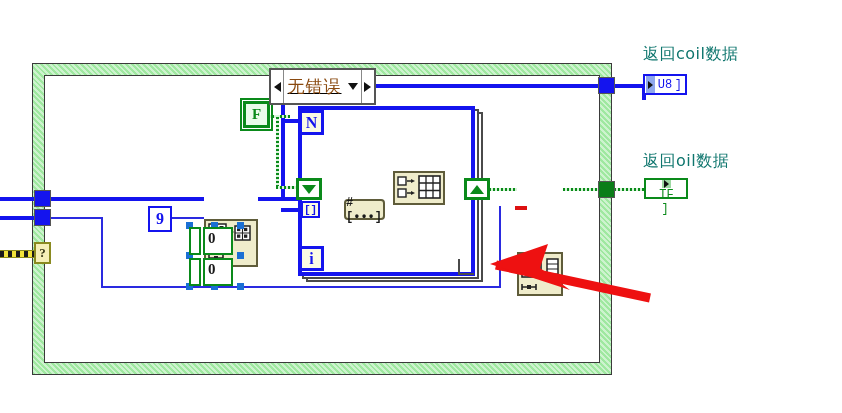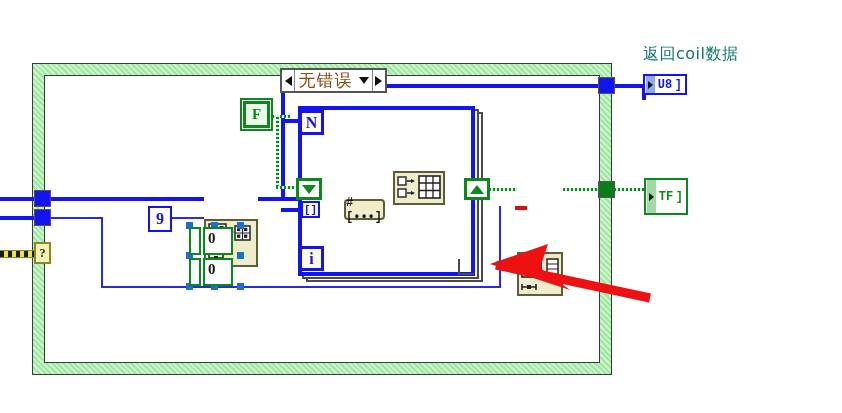--- a/index.html
+++ b/index.html
@@ -244,21 +244,21 @@
     color: #0f766e;
     font-size: 16px;
     font-family: "DejaVu Sans", sans-serif;
     white-space: nowrap;
     letter-spacing: 0.5px;
   }
   .ind-term {
     box-sizing: border-box;
     display:flex; align-items:center;
     font-family: "Liberation Mono", monospace;
-    font-weight: bold;
+    font-weight: normal;
     font-size: 12px;
     padding-left: 1px;
   }
   .ind-term.u8 { border: 2px solid #1414ee; color: #1414ee; background:#ffffff; }
   .ind-term.tf { border: 2px solid #0a8a1a; color: #0a8a1a; background:#ffffff; }
   .arr-bracket-blue {
     width: 9px; height: 100%;
     background: #8fa8ee;
     display:flex;align-items:center;justify-content:center;
   }
@@ -436,21 +436,21 @@
 
   <div class="abs num-const" style="left:148px; top:206px; width:24px; height:26px; font-size:16px;">9</div>
 
   <div class="abs case-sel" style="left:34px; top:242px; width:17px; height:22px; font-size:13px;">?</div>
 
   <div class="abs tunnel-blue" style="left:35px; top:191px; width:15px; height:15px;"></div>
   <div class="abs tunnel-blue" style="left:35px; top:210px; width:15px; height:15px;"></div>
   <div class="abs tunnel-blue" style="left:599px; top:78px; width:15px; height:15px;"></div>
   <div class="abs tunnel-green" style="left:599px; top:182px; width:15px; height:15px;"></div>
 
-  <div class="abs" id="error-ring" style="left:280px; top:68px; width:107px; height:25px;">
+  <div class="abs" id="error-ring" style="left:269px; top:68px; width:107px; height:37px;text-decoration:underline;">
     <div class="ring-arrow-box">
       <div class="ar-left"></div>
     </div>
     <div id="error-ring-label">无错误</div>
     <div style="width:18px;display:flex;align-items:center;justify-content:center;">
       <div class="ar-down"></div>
     </div>
     <div class="ring-arrow-box right">
       <div class="ar-right"></div>
     </div>
@@ -458,21 +458,22 @@
 
   <div class="abs ind-label" style="left:643px; top:44px;">返回coil数据</div>
   <div class="abs ind-term u8" style="left:643px; top:74px; width:44px; height:21px;">
     <div class="arr-bracket-blue">
       <div class="tri-small-r"></div>
     </div>
     <span style="flex:1;text-align:center;">U8</span>
     <span style="padding-right:3px;color:#1414ee;">]</span>
   </div>
 
-  <div class="abs ind-term tf" style="left:644px; top:178px; width:44px; height:37px;">
+  <div class="abs ind-label" style="left:643px; top:151px;">返回oil数据</div>
+  <div class="abs ind-term tf" style="left:644px; top:178px; width:44px; height:21px;flex-direction:column;">
     <div class="arr-bracket-green">
       <div class="tri-small-r"></div>
     </div>
     <span style="flex:1;text-align:center;">TF</span>
     <span style="padding-right:3px;color:#0a8a1a;">]</span>
   </div>
 
   <svg class="abs" style="left:478px; top:240px; width:180px; height:70px;">
     <path d="M172 58 L18 25" stroke="#ee1111" stroke-width="9" stroke-linecap="butt"></path>
     <path d="M12 24 L70 4 L62 28 L92 50 Z" fill="#ee1111"></path>

